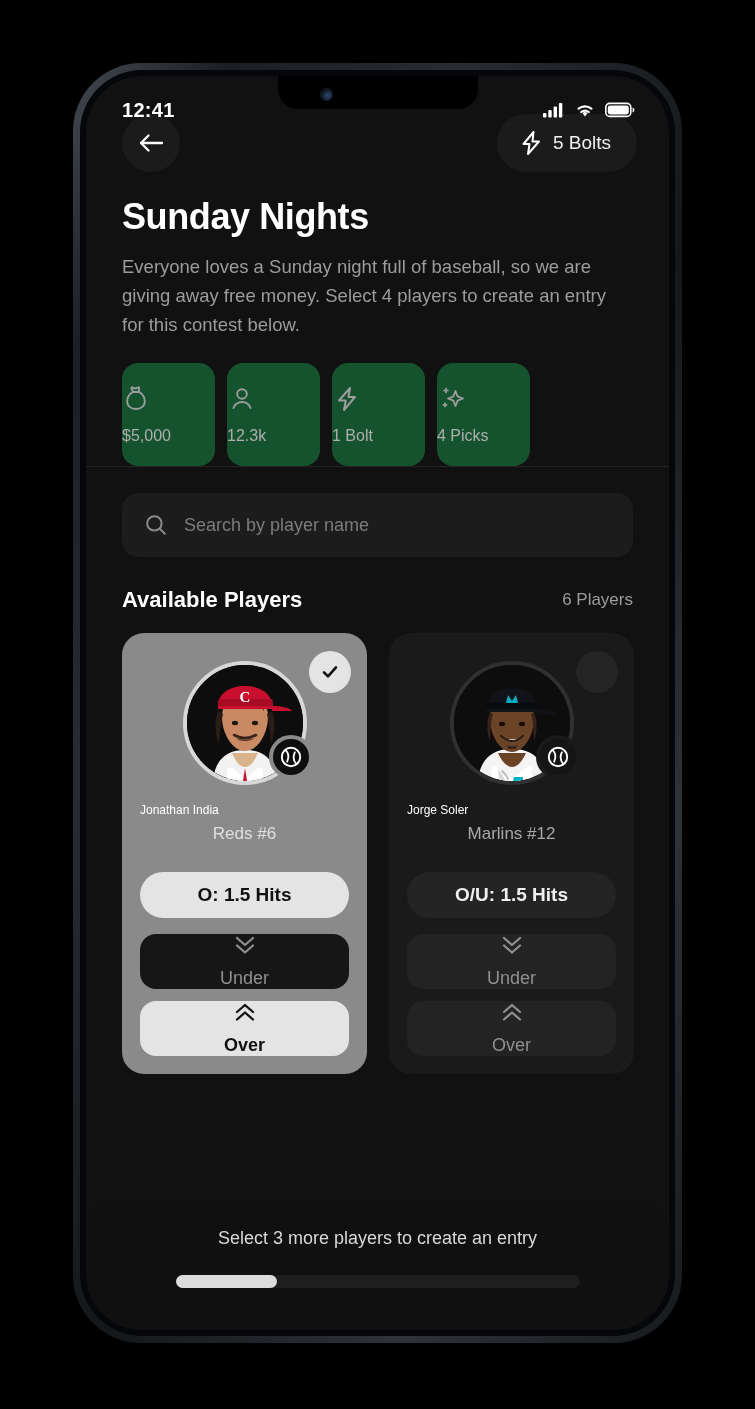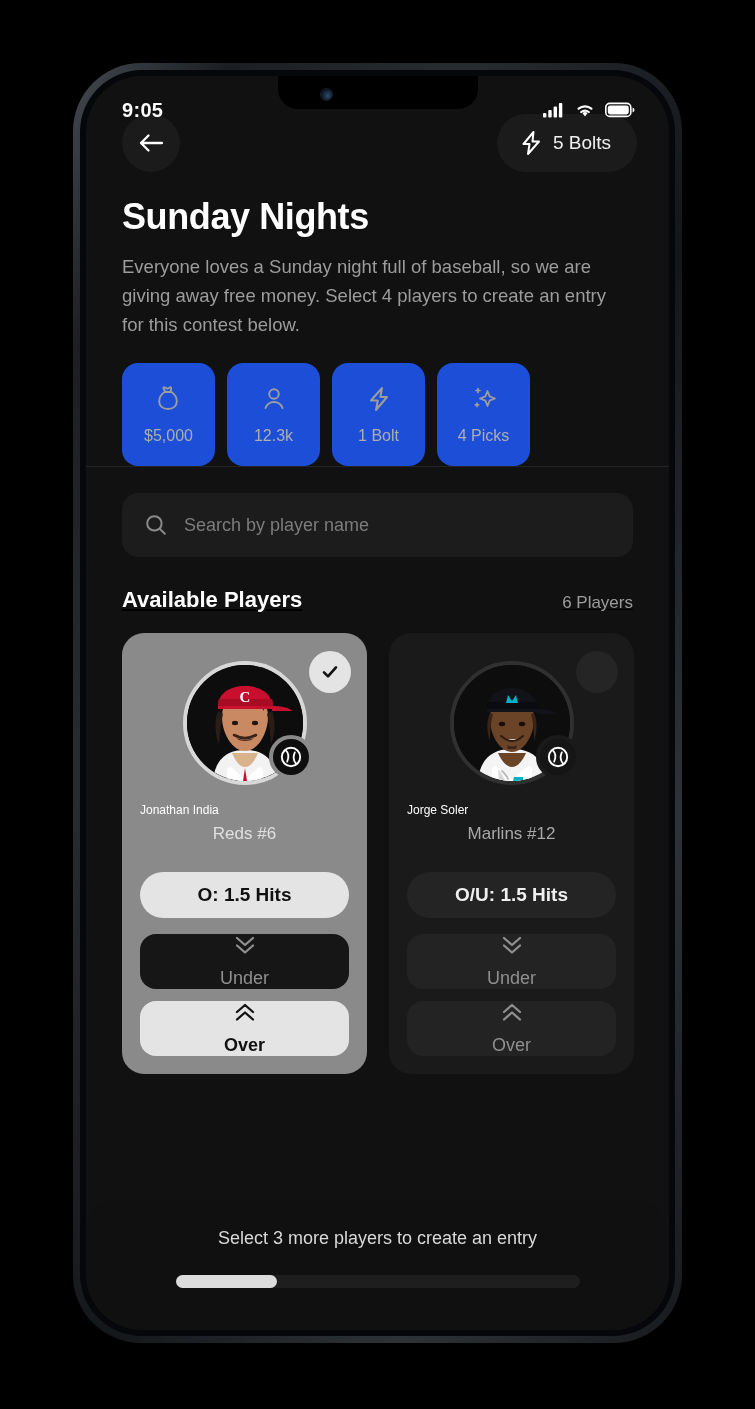--- a/index.html
+++ b/index.html
@@ -82,22 +82,22 @@
     letter-spacing:-.4px; padding:24px 36px 0 36px;
   }
   #page-desc{
     color:#9c9c9c; font-size:18.5px; line-height:29px;
     padding:14px 44px 0 36px;
   }
 
   
   #stats-row{ display:flex; gap:12px; padding:24px 36px 0 36px; }
   .stat-card{
-    width:93px; height:103px; border-radius:16px; background:#1d4ed8;
-    display:flex; flex-direction:column; align-items:center; justify-content:center; gap:13px;
+    width:93px; height:103px; border-radius:16px; background:#14532d;
+    display:flex; flex-direction:column; align-items:flex-start; justify-content:center; gap:13px;
   }
   .stat-value{ color:#aeaeae; font-size:16px; }
 
   
   #tabs-row{
     display:flex; align-items:flex-end; gap:28px;
     padding:26px 0 0 36px; overflow:hidden; position:relative;
   }
   .tab{ color:#8d8d8d; font-size:18px; padding-bottom:16px; white-space:nowrap; position:relative; }
   .tab.active{ color:#fff; font-weight:bold; }
@@ -116,23 +116,22 @@
     background:#1c1c1c; display:flex; align-items:center; gap:16px; padding:0 22px;
   }
   #search-input{
     flex:1; background:transparent; border:none; outline:none;
     color:#e6e6e6; font-size:18px; font-family:inherit;
   }
   #search-input::placeholder{ color:#7c7c7c; }
 
   
   #players-header{
-    display:flex; align-items:flex-end; justify-content:space-between;
+    display:flex; align-items:center; justify-content:space-between;
     padding:30px 36px 0 36px;
-    text-decoration:underline;
   }
   #players-title{ color:#fff; font-size:22px; font-weight:bold; }
   #players-count{ color:#9c9c9c; font-size:17px; }
 
   #players-grid{
     display:flex; gap:22px; padding:20px 0 0 36px;
   }
   .player-card{
     position:relative; width:245px; flex:0 0 245px;
     border-radius:22px; background:#1a1a1a; padding:22px 18px 18px 18px;
@@ -207,21 +206,21 @@
   <div class="side-btn" id="btn-power"></div>
 
   <div id="phone-inner">
     <div id="screen">
 
       <div id="notch">
         <div id="front-camera"></div>
       </div>
 
       <div id="status-bar">
-        <div id="status-time">9:05</div>
+        <div id="status-time">12:41</div>
         <div id="status-icons">
           <svg width="22" height="16" viewBox="0 0 22 16">
             <rect x="0" y="11" width="3.4" height="4.5" rx="1" fill="#fff"></rect>
             <rect x="5.3" y="8" width="3.4" height="7.5" rx="1" fill="#fff"></rect>
             <rect x="10.6" y="4.6" width="3.4" height="10.9" rx="1" fill="#fff"></rect>
             <rect x="15.9" y="1" width="3.4" height="14.5" rx="1" fill="#fff"></rect>
           </svg>
           <svg width="22" height="16" viewBox="0 0 22 16">
             <path d="M11 14.4l2.6-3.3a4.1 4.1 0 00-5.2 0z" fill="#fff"></path>
             <path d="M4.6 6.7a10 10 0 0112.8 0" stroke="#fff" stroke-width="2.2" fill="none" stroke-linecap="round"></path>

